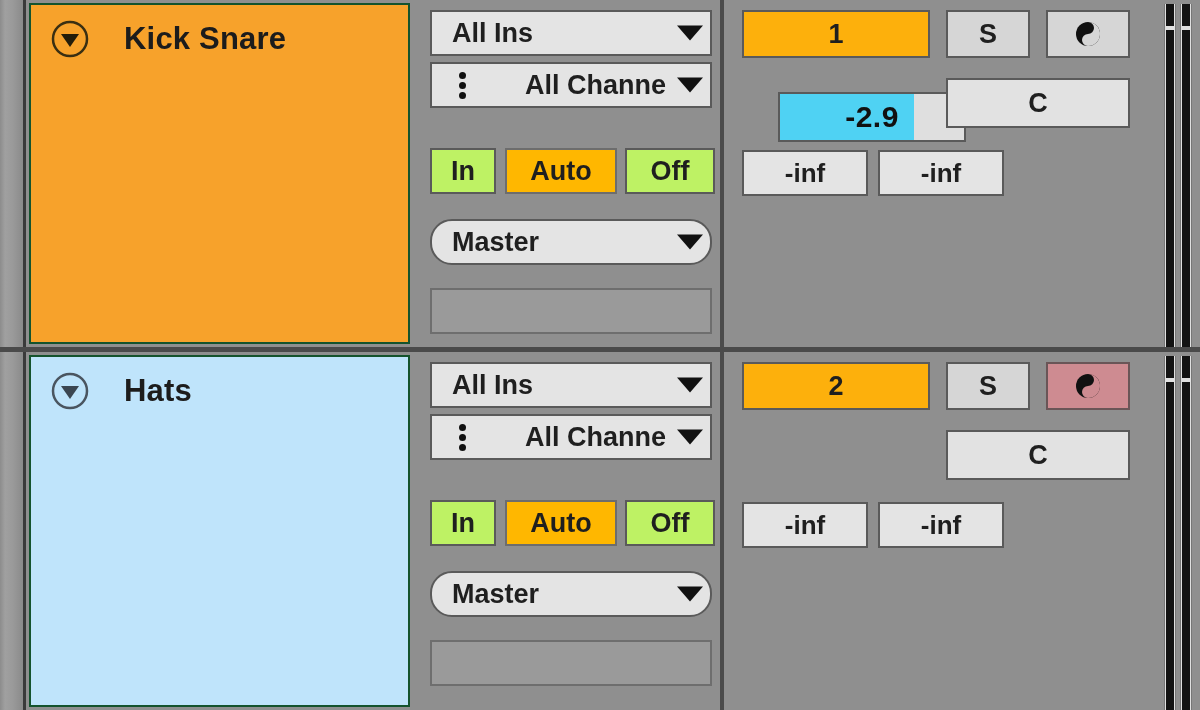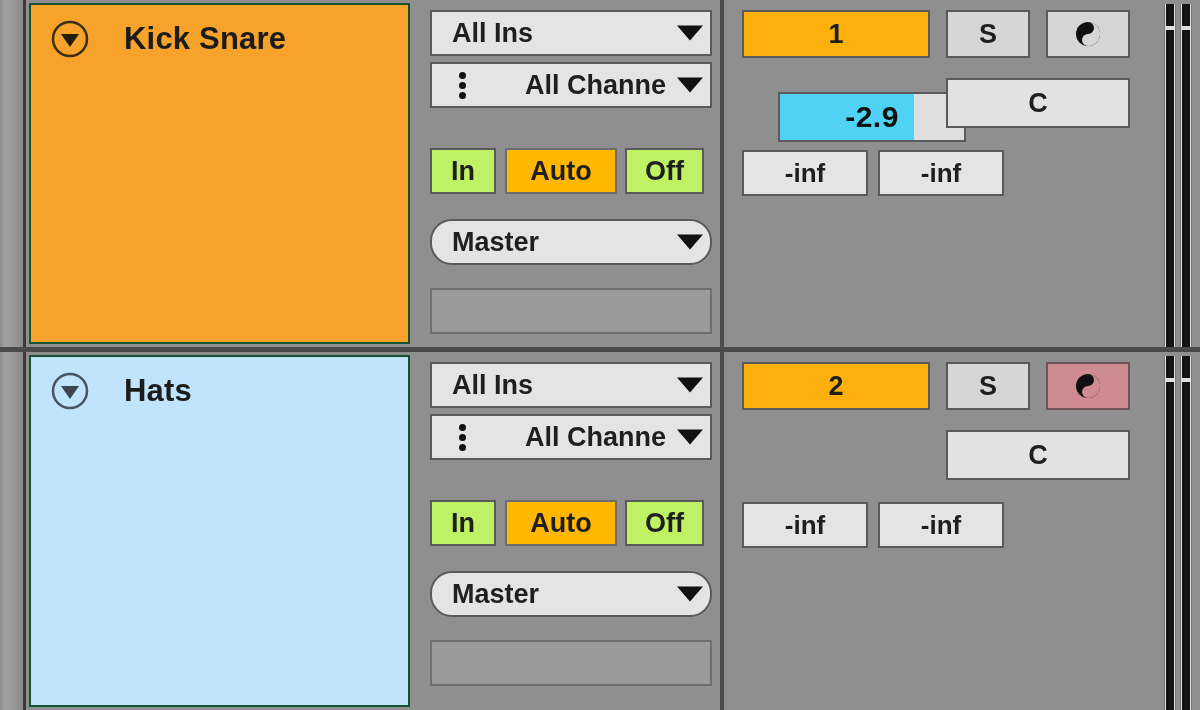--- a/index.html
+++ b/index.html
@@ -158,21 +158,21 @@
     background: #bef264;
     font-size: 27px;
     font-weight: bold;
     color: #1f1f1f;
     display: flex;
     align-items: center;
     justify-content: center;
   }
   .seg.s-in   { left: 0;   width: 66px; }
   .seg.s-auto { left: 75px; width: 112px; background: #FFB700; border-color: #6d6d6d; }
-  .seg.s-off  { left: 195px; width: 79px; text-align: center; }
+  .seg.s-off  { left: 195px; width: 90px; text-align: center; }
 
   .empty-slot {
     position: absolute;
     left: 12px;
     top: 288px;
     width: 282px;
     height: 46px;
     box-sizing: border-box;
     border: 2px solid #6e6e6e;
     background: #9a9a9a;

